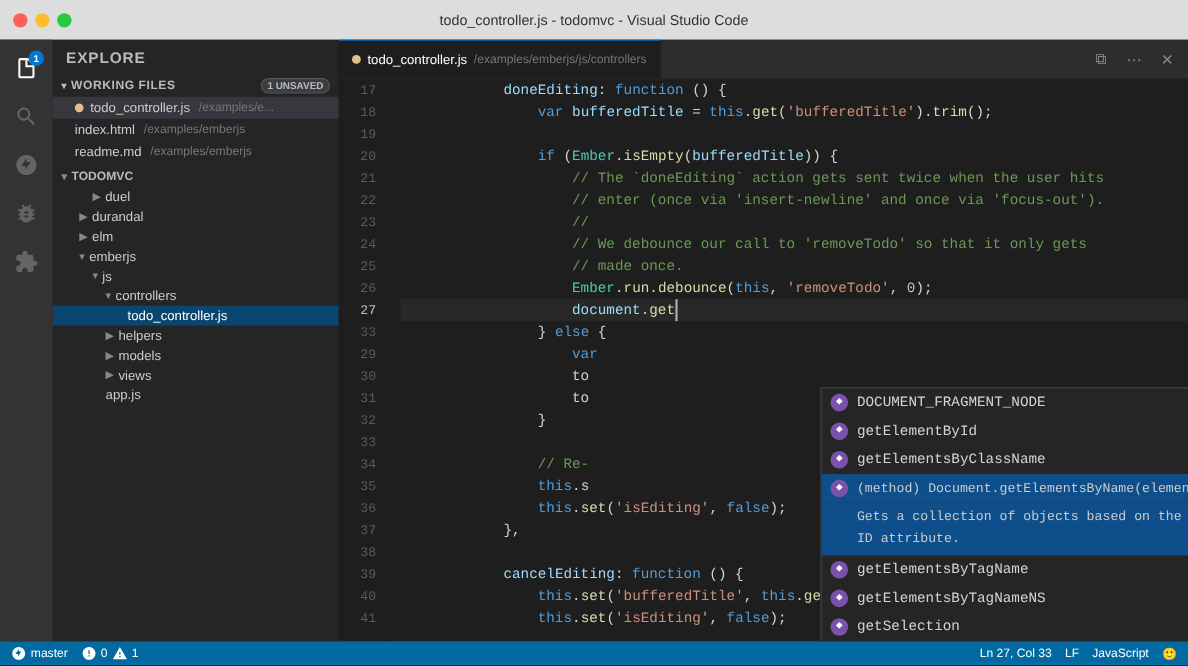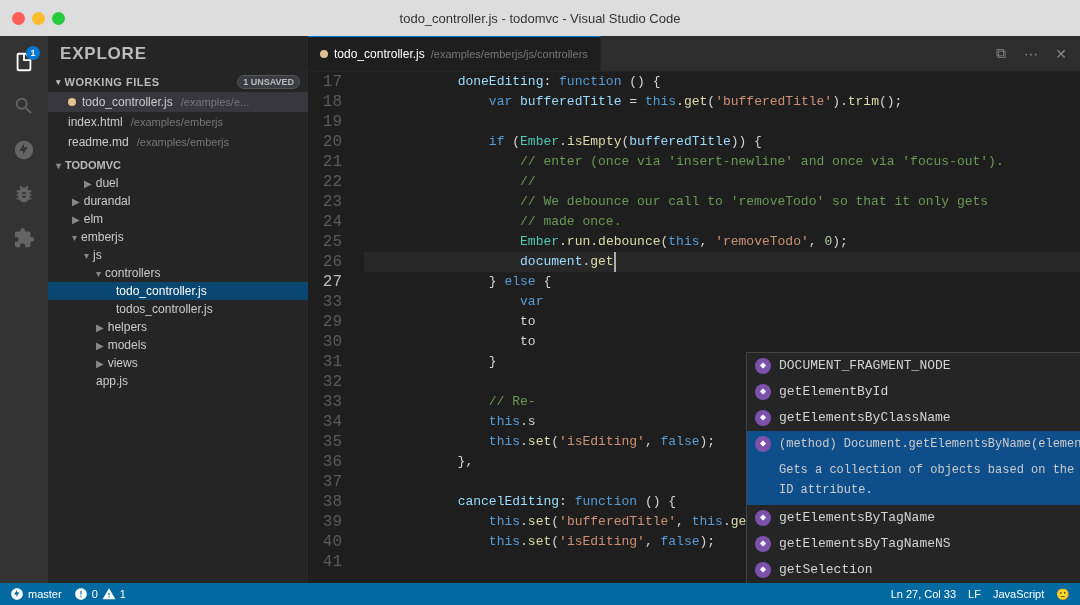--- a/index.html
+++ b/index.html
@@ -99,21 +99,21 @@
     #sidebar {
       width: 260px;
       background: #252526;
       display: flex;
       flex-direction: column;
       flex-shrink: 0;
       overflow: hidden;
     }
     #sidebar-header {
       padding: 8px 12px;
-      font-size: 17px;
+      font-size: 14px;
       font-weight: 700;
       color: #bbbbbb;
       letter-spacing: 0.8px;
       text-transform: uppercase;
     }
 
     
     .section-header {
       display: flex;
       align-items: center;
@@ -252,21 +252,21 @@
       font-family: 'Consolas', 'Courier New', monospace;
       font-size: 13px;
       line-height: 20px;
     }
     #line-numbers {
       width: 48px;
       background: #1e1e1e;
       color: #5a5a5a;
       text-align: left;
       padding: 0 8px 0 0;
-      font-size: 16px;
+      font-size: 12px;
       line-height: 20px;
       user-select: none;
       flex-shrink: 0;
       overflow: hidden;
     }
     .line-num { height: 20px; display: flex; align-items: center; justify-content: flex-end; padding-right: 6px; }
     .line-num.current { color: #bbbbbb; }
 
     #code-content {
       flex: 1;
@@ -465,24 +465,20 @@
       <span>js</span>
     </div>
     <div class="tree-item">
       <span style="display:inline-block;width:36px"></span>
       <span class="chevron-icon">▾</span>
       <span>controllers</span>
     </div>
     <div class="tree-item selected">
       <span style="display:inline-block;width:56px"></span>
       <span>todo_controller.js</span>
-    </div>
-    <div class="tree-item">
-      <span style="display:inline-block;width:56px"></span>
-      <span>todos_controller.js</span>
     </div>
     <div class="tree-item">
       <span style="display:inline-block;width:36px"></span>
       <span class="chevron-icon">▶</span>
       <span>helpers</span>
     </div>
     <div class="tree-item">
       <span style="display:inline-block;width:36px"></span>
       <span class="chevron-icon">▶</span>
       <span>models</span>
@@ -552,20 +548,23 @@
           
           <span class="plain">                </span><span class="k">var</span><span class="plain"> </span><span class="var">bufferedTitle</span><span class="plain"> = </span><span class="k">this</span><span class="plain">.</span><span class="fn">get</span><span class="plain">(</span><span class="str">'bufferedTitle'</span><span class="plain">).</span><span class="fn">trim</span><span class="plain">();</span>
         </div>
 
         <div class="code-line"></div>
 
         <div class="code-line">
           <span class="plain">                </span><span class="k">if</span><span class="plain"> (</span><span class="method">Ember</span><span class="plain">.</span><span class="fn">isEmpty</span><span class="plain">(</span><span class="var">bufferedTitle</span><span class="plain">)) {</span>
         </div>
 
+        <div class="code-line">
+          <span class="cmt">                    // The `doneEditing` action gets sent twice when the user hits</span>
+        </div>
 
         <div class="code-line">
           <span class="cmt">                    // enter (once via 'insert-newline' and once via 'focus-out').</span>
         </div>
 
         <div class="code-line">
           <span class="cmt">                    //</span>
         </div>
 
         <div class="code-line">

